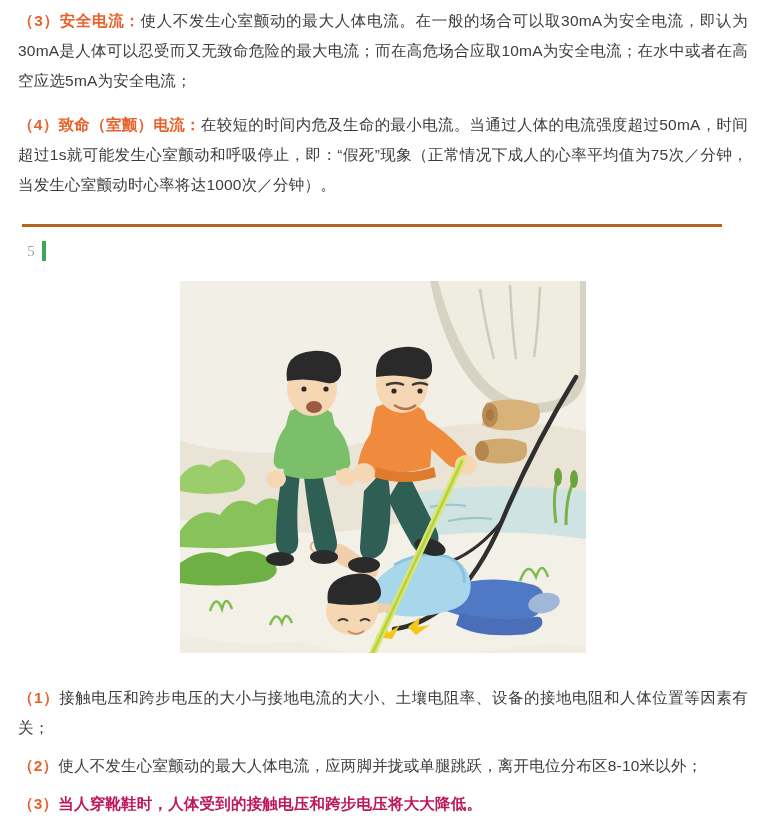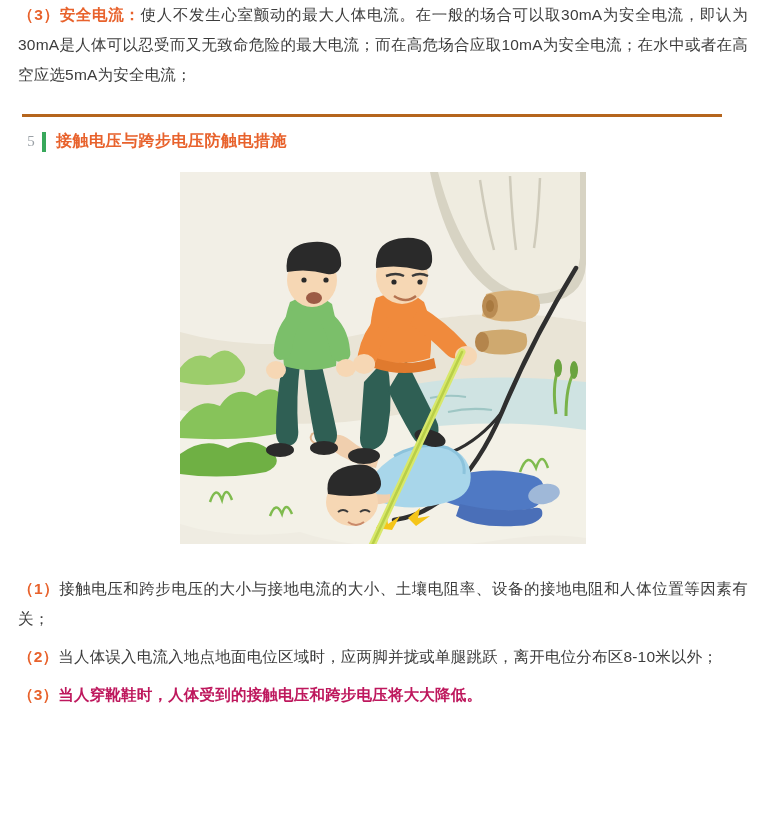--- a/index.html
+++ b/index.html
@@ -29,20 +29,21 @@
     letter-spacing: 0.2px;
   }
   .para .lead {
     color: #e8622c;
     font-weight: bold;
   }
   .para .body-text {
     color: #3c3c3c;
   }
   .block-1 {
+    padding-top: 6px;
   }
   .block-2 {
     padding-top: 8px;
   }
 
   
   .section-head {
     margin-top: 24px;
     margin-bottom: 6px;
     padding-left: 2px;
@@ -105,28 +106,28 @@
     font-weight: bold;
   }
 </style>
 </head>
 <body>
 
 <div class="page">
 
   <div class="block-1">
     <p class="para"><span class="lead">（3）安全电流：</span><span class="body-text">使人不发生心室颤动的最大人体电流。在一般的场合可以取30mA为安全电流，即认为30mA是人体可以忍受而又无致命危险的最大电流；而在高危场合应取10mA为安全电流；在水中或者在高空应选5mA为安全电流；</span></p>
+    <p class="para block-2"><span class="lead">（4）致命（室颤）电流：</span><span class="body-text">在较短的时间内危及生命的最小电流。当通过人体的电流强度超过50mA，时间超过1s就可能发生心室颤动和呼吸停止，即：“假死”现象（正常情况下成人的心率平均值为75次／分钟，当发生心室颤动时心率将达1000次／分钟）。</span></p>
   </div>
 
   <div class="section-head">
     <div class="rule"></div>
     <div class="section-row">
       <div class="section-num">5</div>
       <div class="green-bar"></div>
-      <div class="section-title">接触电压与跨步电压防触电措施</div>
     </div>
   </div>
 
   <div class="figure-wrap">
     <div class="figure">
       <svg width="406" height="372" viewBox="0 0 406 372" xmlns="http://www.w3.org/2000/svg">
         <defs>
           <clipPath id="frame">
               <rect x="0" y="0" width="406" height="372"></rect>
             </clipPath>
@@ -243,17 +244,17 @@
           </g>
 
           <path d="M120,360 q80,26 200,8 q50,-8 86,-2 L406,372 L0,372 L0,352 q50,16 120,8 Z" fill="#efece2"></path>
         </g>
       </svg>
     </div>
   </div>
 
   <div class="list-block">
     <p class="para"><span class="lead">（1）</span><span class="body-text">接触电压和跨步电压的大小与接地电流的大小、土壤电阻率、设备的接地电阻和人体位置等因素有关；</span></p>
-    <p class="para"><span class="lead">（2）</span><span class="body-text">当人体误入电流入地点地面电位区域时，应两脚并拢或单腿跳跃，离开电位分布区8-10米以外；</span></p>
+    <p class="para"><span class="lead">（2）</span><span class="body-text">使人不发生心室颤动的最大人体电流，应两脚并拢或单腿跳跃，离开电位分布区8-10米以外；</span></p>
     <p class="para"><span class="lead">（3）</span><span class="strong-orange">当人穿靴鞋时，人体受到的接触电压和跨步电压将大大降低。</span></p>
   </div>
 
 </div>
 
 </body></html>

